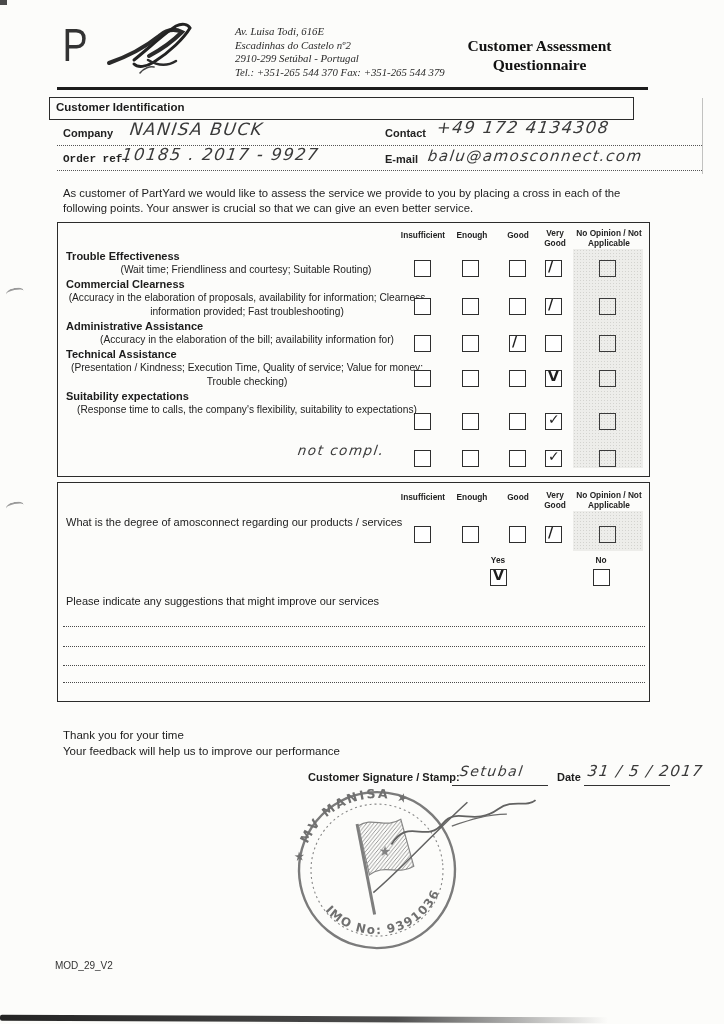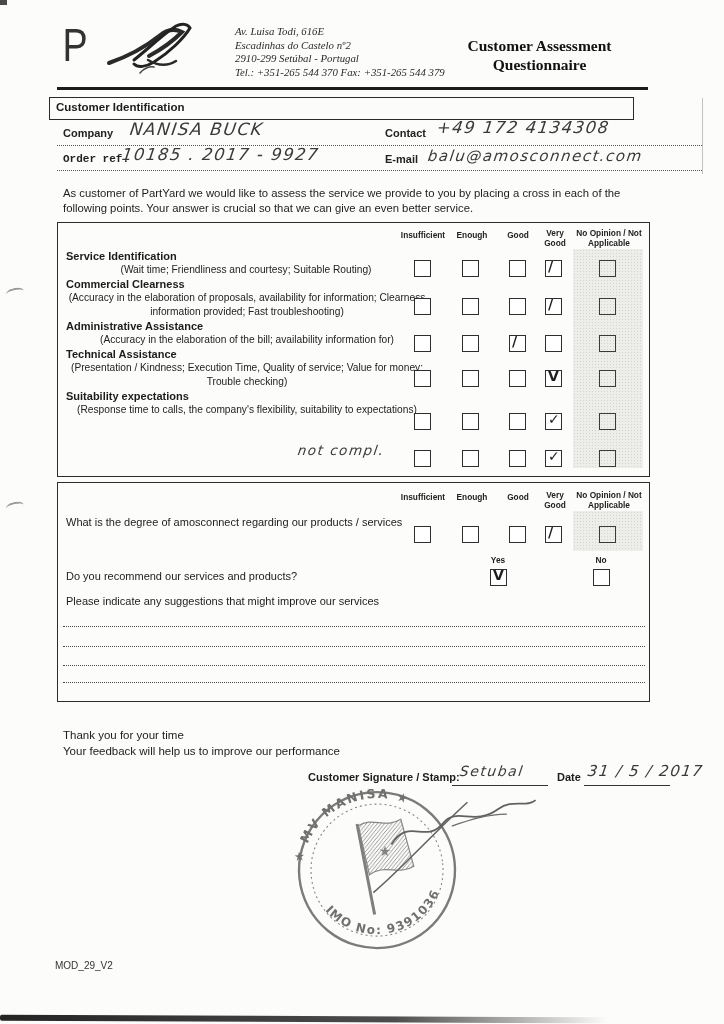--- a/index.html
+++ b/index.html
@@ -80,21 +80,21 @@
   <div class="abs formbox" style="left:57px;top:222px;width:591px;height:253px;">
     <div class="abs shade" style="left:515px;top:26px;width:70px;height:219px;"></div>
 
     <div class="col-h" style="left:336px;top:8px;width:58px;">Insufficient</div>
     <div class="col-h" style="left:390px;top:8px;width:48px;">Enough</div>
     <div class="col-h" style="left:438px;top:8px;width:44px;">Good</div>
     <div class="col-h" style="left:480px;top:6px;width:34px;">Very Good</div>
     <div class="col-h" style="left:512px;top:6px;width:78px;">No Opinion / Not Applicable</div>
 
     <div class="abs" style="left:8px;top:26px;width:360px;">
-      <div class="row-title">Service Identification</div>
+      <div class="row-title">Trouble Effectiveness</div>
       <div class="row-desc">(Wait time; Friendliness and courtesy; Suitable Routing)</div>
     </div>
     <span class="cb" style="left:356px;top:37px;"></span>
     <span class="cb" style="left:404px;top:37px;"></span>
     <span class="cb" style="left:451px;top:37px;"></span>
     <span class="cb" style="left:487px;top:37px;">
         <span class="mark">/</span>
       </span>
     <span class="cb noop" style="left:541px;top:37px;"></span>
 
@@ -169,21 +169,20 @@
     <span class="cb" style="left:356px;top:43px;"></span>
     <span class="cb" style="left:404px;top:43px;"></span>
     <span class="cb" style="left:451px;top:43px;"></span>
     <span class="cb" style="left:487px;top:43px;">
         <span class="mark">/</span>
       </span>
     <span class="cb noop" style="left:541px;top:43px;"></span>
 
     <div class="yn-lbl" style="left:425px;top:72px;">Yes</div>
     <div class="yn-lbl" style="left:528px;top:72px;">No</div>
-    <div class="abs q-text" style="left:8px;top:86px;width:360px;">Do you recommend our services and products?</div>
     <span class="cb" style="left:432px;top:86px;">
         <span class="mark">V</span>
       </span>
     <span class="cb" style="left:535px;top:86px;"></span>
 
     <div class="abs q-text" style="left:8px;top:111px;width:400px;">Please indicate any suggestions that might improve our services</div>
     <div class="abs sugline" style="left:5px;top:143px;width:582px;"></div>
     <div class="abs sugline" style="left:5px;top:163px;width:582px;"></div>
     <div class="abs sugline" style="left:5px;top:182px;width:582px;"></div>
     <div class="abs sugline" style="left:5px;top:199px;width:582px;"></div>

